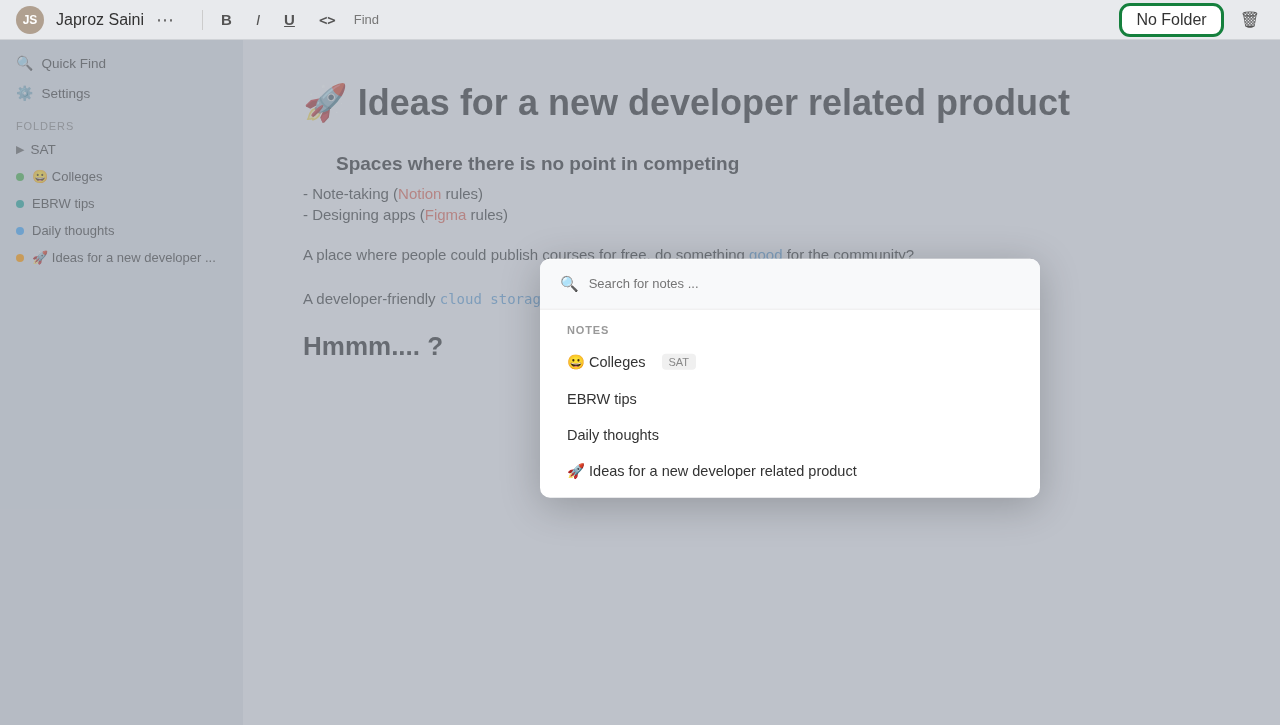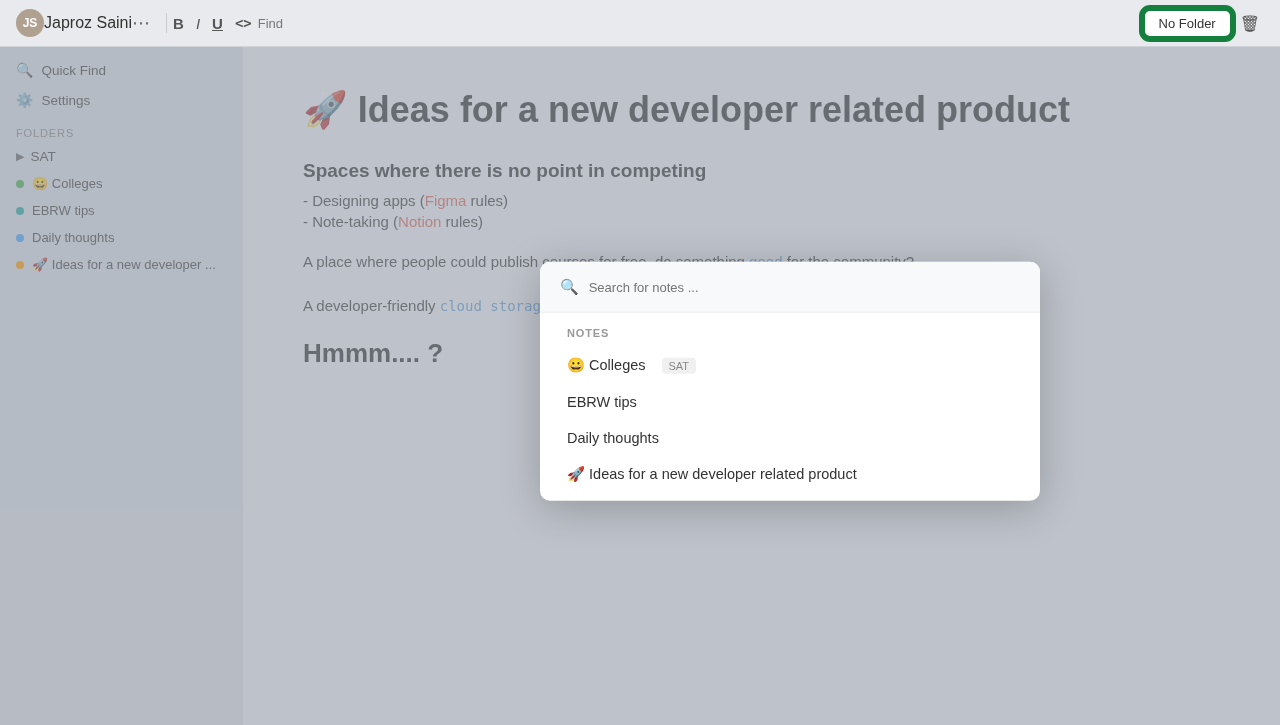--- a/index.html
+++ b/index.html
@@ -1,24 +1,25 @@
 <!DOCTYPE html>
 <html><head>
   <meta charset="utf-8">
   <style>
     * { box-sizing: border-box; margin: 0; padding: 0; }
     body { font-family: -apple-system, BlinkMacSystemFont, 'Segoe UI', sans-serif; background: #9aa3af; width: 1280px; height: 725px; overflow: hidden; display: flex; flex-direction: column; }
 
     
     .toolbar {
-      height: 47px;
+      height: 40px;
       background: #e8eaed;
       display: flex;
       align-items: center;
       padding: 8px 16px;
+      gap: 12px;
       border-bottom: 1px solid #d0d3d7;
       position: relative;
       z-index: 1;
     }
     .toolbar-avatar {
       width: 28px; height: 28px;
       border-radius: 50%;
       background: #b0a090;
       display: flex; align-items: center; justify-content: center;
       font-size: 12px; color: white; font-weight: 600;
@@ -39,22 +40,22 @@
       font-weight: 700; flex-shrink: 0;
     }
     .toolbar-fmt-btn.italic { font-style: italic; font-weight: 400; }
     .toolbar-fmt-btn.underline { text-decoration: underline; }
     .toolbar-fmt-btn.code { font-family: monospace; font-size: 14px; }
     .toolbar-saved {
       font-size: 13px; color: #777; flex-shrink: 0;
     }
     .toolbar-spacer { flex: 1; }
     .toolbar-folder-btn {
-      background: white; border: 6px solid #15803d; border-radius: 11px;
-      padding: 5px 14px; font-size: 13px; color: #333; cursor: pointer;
+      background: white; border: 3px solid #15803d; border-radius: 11px;
+      padding: 5px 14px; font-size: 16px; color: #333; cursor: pointer;
       flex-shrink: 0;
     }
     .toolbar-trash-btn {
       font-size: 16px; color: #555; cursor: pointer; flex-shrink: 0;
       background: none; border: none; padding: 4px;
     }
 
     
     .main-layout {
       display: flex;
@@ -106,21 +107,21 @@
       background: #f5f6f7;
       padding: 40px 60px;
       overflow-y: auto;
       opacity: 0.75;
     }
     .doc-title {
       font-size: 36px; font-weight: 700; color: #222;
       margin-bottom: 28px; line-height: 1.25;
     }
     .doc-heading {
-      font-size: 19px; font-weight: 700; color: #222; margin-bottom: 10px;
+      font-size: 19px; font-weight: 700; color: #222; margin-bottom: 10px; margin-left: 33px;
     }
     .doc-list-item { font-size: 15px; color: #333; margin-bottom: 4px; }
     .doc-link-notion { color: #e06050; text-decoration: none; }
     .doc-link-figma { color: #e06050; text-decoration: none; }
     .doc-paragraph { font-size: 15px; color: #333; margin-bottom: 20px; line-height: 1.6; }
     .doc-link-good { color: #5b9bd5; text-decoration: none; }
     .doc-code-link { color: #5b9bd5; font-family: monospace; font-size: 14px; text-decoration: none; }
     .doc-big-heading { font-size: 26px; font-weight: 700; color: #222; margin-top: 16px; }
     .section-gap { margin-bottom: 20px; }
 
@@ -223,24 +224,24 @@
       <div class="sidebar-note-dot dot-orange"></div>
       <span>🚀 Ideas for a new developer ...</span>
     </div>
   </div>
 
   <div class="editor-area">
     <div class="doc-title">🚀 Ideas for a new developer related product</div>
     <div class="section-gap">
       <div class="doc-heading">Spaces where there is no point in competing</div>
       <div class="doc-list-item">
+        <span>- Note-taking (</span><a class="doc-link-notion">Notion</a><span> rules)</span>
+      </div>
+      <div class="doc-list-item">
         <span>- Designing apps (</span><a class="doc-link-figma">Figma</a><span> rules)</span>
-      </div>
-      <div class="doc-list-item">
-        <span>- Note-taking (</span><a class="doc-link-notion">Notion</a><span> rules)</span>
       </div>
     </div>
     <div class="doc-paragraph">
       <span>A place where people could publish courses for free, do something </span><a class="doc-link-good">good</a><span> for the community?</span>
     </div>
     <div class="doc-paragraph">
       <span>A developer-friendly </span><a class="doc-code-link">cloud storage service</a><span>?</span>
     </div>
     <div class="doc-big-heading">Hmmm.... ?</div>
   </div>

